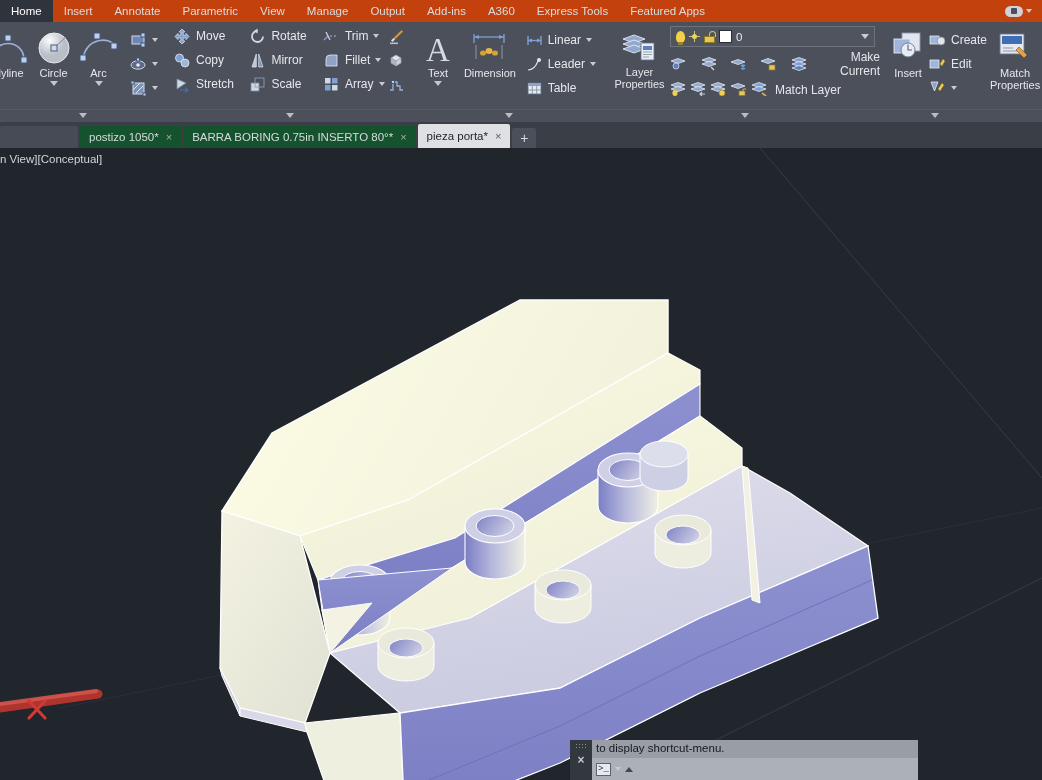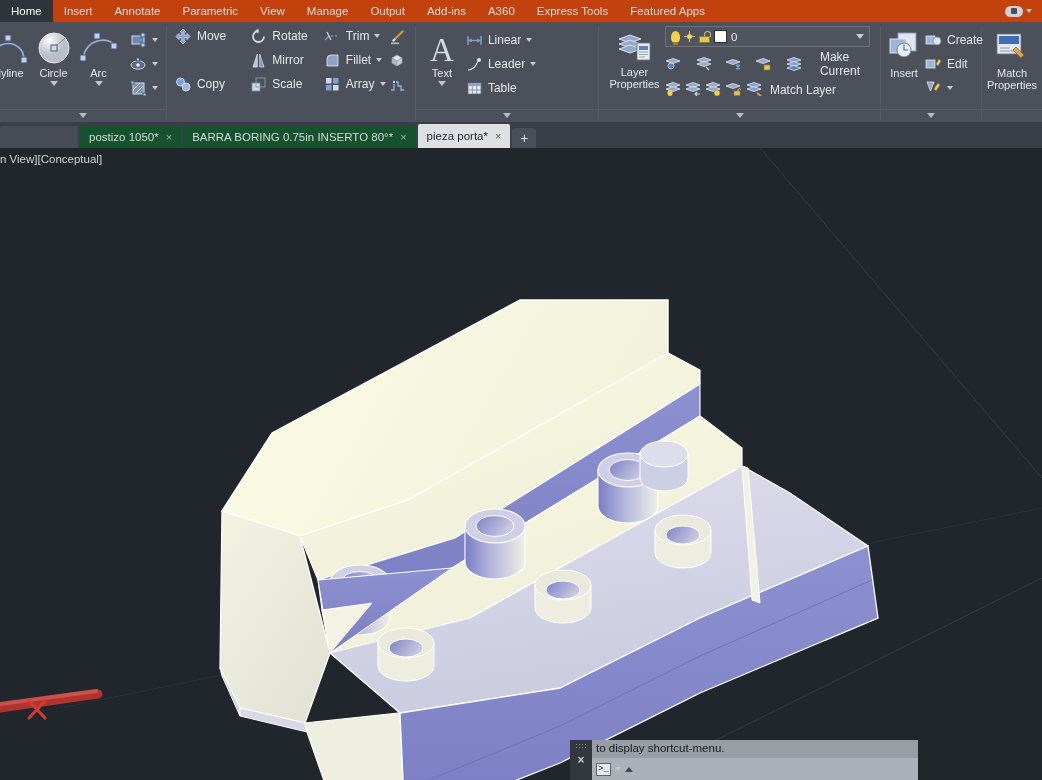--- a/index.html
+++ b/index.html
@@ -218,21 +218,21 @@
         </div>
       </div>
       <div class="panel-foot">
         <span class="fcaret"></span>
       </div>
     </div>
     <div class="vdiv"></div>
 
     <div class="panel" style="width:248px;">
       <div class="panel-body" style="padding-top:2px;">
-        <div class="col" style="width:78px;gap:24px;">
+        <div class="col" style="width:78px;">
           <div class="smallbtn">
             <span class="si">
               <svg width="17" height="17" viewBox="0 0 17 17">
                 <path d="M8 1 L11 4 H9.2 V7.2 H12 V5.4 L15 8.5 L12 11.6 V9.8 H9.2 V13 H11 L8 16 L5 13 H6.8 V9.8 H4 V11.6 L1 8.5 L4 5.4 V7.2 H6.8 V4 H5 Z" fill="#7fa0d4" stroke="#e3eaf5" stroke-width="0.7"></path>
               </svg>
             </span>
             <span>Move</span>
           </div>
           <div class="smallbtn">
             <span class="si">
@@ -354,20 +354,34 @@
     <div class="panel" style="width:190px;">
       <div class="panel-body">
         <div class="bigbtn" style="width:42px;">
           <div class="bi">
             <svg width="34" height="34" viewBox="0 0 34 34">
               <text x="17" y="30" font-family="Liberation Serif, serif" font-size="33" text-anchor="middle" fill="#d6dae2">A</text>
             </svg>
           </div>
           <div class="bl">Text</div>
           <div class="bcaret"></div>
+        </div>
+        <div class="bigbtn" style="width:72px;">
+          <div class="bi">
+            <svg width="40" height="34" viewBox="0 0 40 34">
+              <path d="M4 6 H34" stroke="#7fa0d4" stroke-width="1.3"></path>
+              <path d="M4 3 V12 M34 3 V12" stroke="#7fa0d4" stroke-width="1.3"></path>
+              <path d="M4 6 L9 4 L9 8 Z M34 6 L29 4 L29 8 Z" fill="#7fa0d4"></path>
+              <path d="M6 28 V14 M32 28 V14" stroke="#8d98aa" stroke-width="1"></path>
+              <ellipse cx="19" cy="20" rx="3.5" ry="3" fill="#e8b53e"></ellipse>
+              <ellipse cx="13" cy="22" rx="3" ry="2.6" fill="#d9a431"></ellipse>
+              <ellipse cx="25" cy="22" rx="3" ry="2.6" fill="#d9a431"></ellipse>
+            </svg>
+          </div>
+          <div class="bl">Dimension</div>
         </div>
         <div class="col" style="padding-top:2px;">
           <div class="smallbtn">
             <span class="si">
               <svg width="17" height="17" viewBox="0 0 17 17">
                 <path d="M2 8.5 H15" stroke="#7fa0d4" stroke-width="1.3"></path>
                 <path d="M2 4 V13 M15 4 V13" stroke="#7fa0d4" stroke-width="1.4"></path>
                 <path d="M2 8.5 L6 6.5 V10.5 Z M15 8.5 L11 6.5 V10.5 Z" fill="#7fa0d4"></path>
               </svg>
             </span>
@@ -435,21 +449,21 @@
             </span>
             <span class="lock">
               <span class="sh"></span>
                 <span class="body"></span>
             </span>
             <span class="swatch"></span>
             <span>0</span>
             <span class="cbcaret"></span>
           </div>
 
-          <div style="display:flex;align-items:center;gap:13px;margin-top:3px;">
+          <div style="display:flex;align-items:center;gap:13px;margin-top:3px;text-align:right;">
             <span class="ic">
               <svg width="17" height="15" viewBox="0 0 17 15">
                 <path d="M1 5 L8 2.5 L15 5 L8 7.5 Z" fill="#93a8cd" stroke="#e4eaf4" stroke-width="0.8"></path>
                 <circle cx="6" cy="10" r="3" fill="#5d7fbb" stroke="#dfe6f2" stroke-width="0.7"></circle>
               </svg>
             </span>
             <span class="ic">
               <svg width="17" height="15" viewBox="0 0 17 15">
                 <path d="M2 4 L9 1.5 L16 4 L9 6.5 Z" fill="#93a8cd" stroke="#e4eaf4" stroke-width="0.8"></path>
                 <path d="M2 8 L9 5.5 L16 8 L9 10.5 Z" fill="#93a8cd" stroke="#e4eaf4" stroke-width="0.8"></path>

